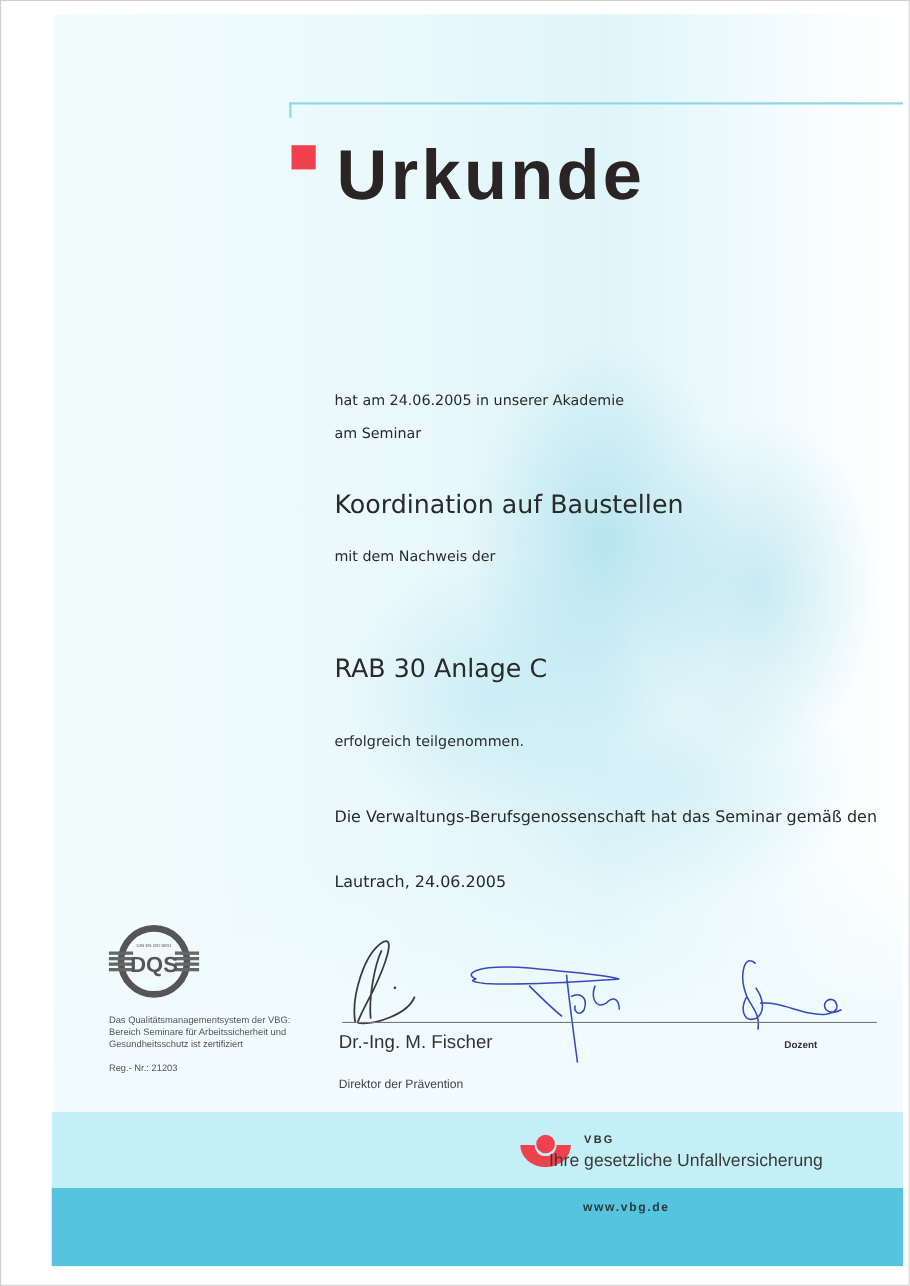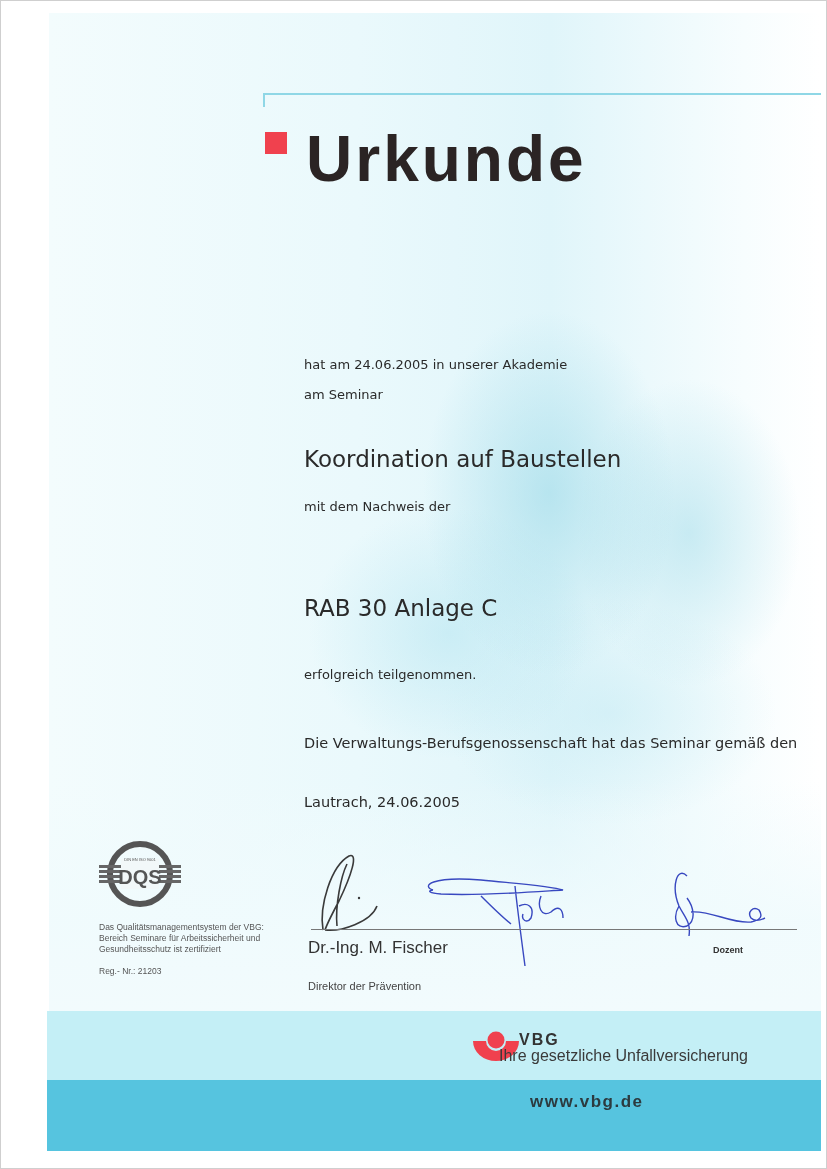--- a/index.html
+++ b/index.html
@@ -53,23 +53,23 @@
     .cert-logo { position: absolute; left: 96px; top: 838px; width: 86px; height: 70px; }
     .cert-text {
       position: absolute; left: 98px; top: 921px; font-family: "Liberation Sans", sans-serif;
       font-size: 8.5px; line-height: 11px; color: #555;
     }
     .cert-reg { position: absolute; left: 98px; top: 965px; font-family: "Liberation Sans", sans-serif; font-size: 8.5px; color: #555; text-align: center; }
 
     .band-light { position: absolute; left: 46px; top: 1010px; width: 774px; height: 69px; background: #c4eff6; }
     .band-dark { position: absolute; left: 46px; top: 1079px; width: 774px; height: 71px; background: #56c4df; }
     .vbg-logo { position: absolute; left: 471px; top: 1030px; width: 48px; height: 30px; }
-    .vbg-name { position: absolute; left: 518px; top: 1030px; font-family: "Liberation Sans", sans-serif; font-weight: bold; font-size: 16px; letter-spacing: 2px; color: #333; }
+    .vbg-name { position: absolute; left: 530px; top: 1030px; font-family: "Liberation Sans", sans-serif; font-weight: bold; font-size: 10px; letter-spacing: 2px; color: #333; }
     .vbg-tagline { position: absolute; left: 498px; top: 1046px; font-family: "Liberation Sans", sans-serif; font-size: 16px; color: #3a3a3a; }
-    .vbg-url { position: absolute; left: 529px; top: 1091px; font-family: "Liberation Sans", sans-serif; font-weight: bold; font-size: 17px; letter-spacing: 1.5px; color: #2c3a3f; }
+    .vbg-url { position: absolute; left: 529px; top: 1091px; font-family: "Liberation Sans", sans-serif; font-weight: bold; font-size: 11px; letter-spacing: 1.5px; color: #2c3a3f; }
   </style>
 </head>
 <body>
 
 <div class="frame">
   <div class="paper-bg"></div>
   <div class="paper-bg-fade"></div>
 
   <div class="top-rule"></div>
   <div class="top-rule-tick"></div>

